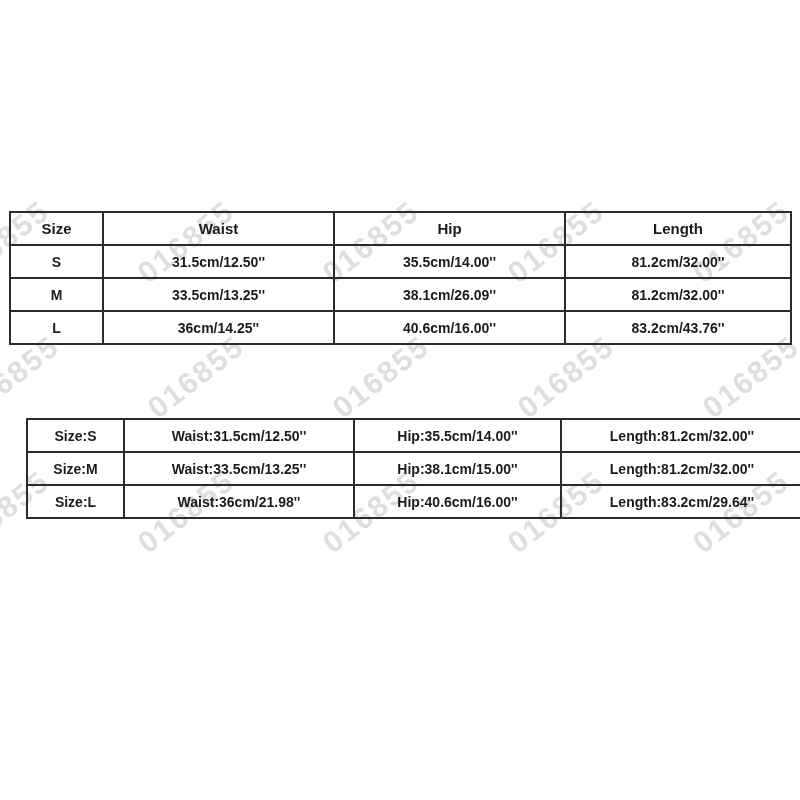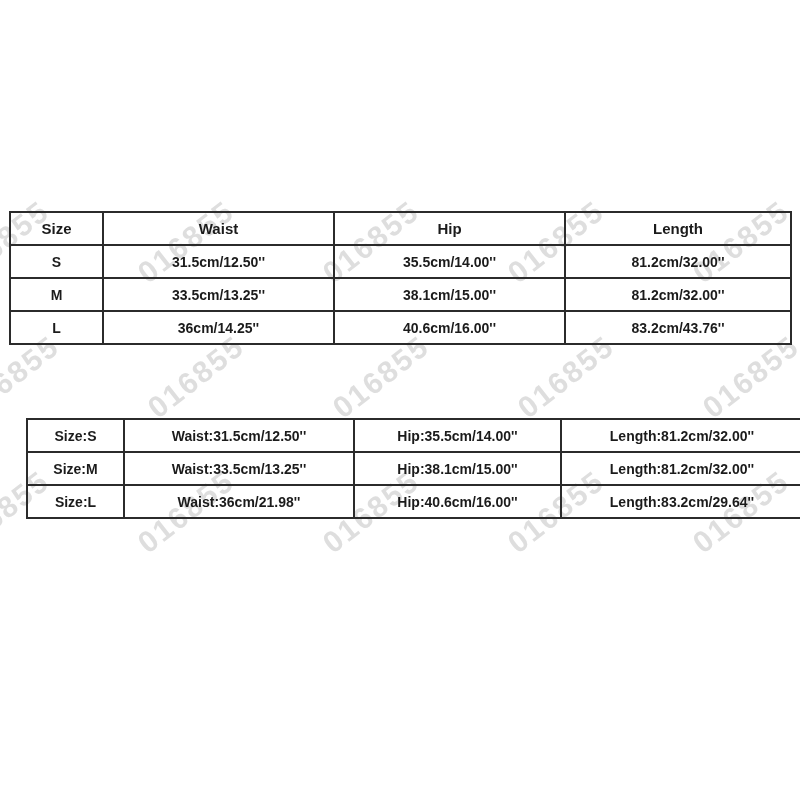--- a/index.html
+++ b/index.html
@@ -91,21 +91,21 @@
     </tr>
     <tr>
       <td>S</td>
       <td>31.5cm/12.50''</td>
       <td>35.5cm/14.00''</td>
       <td>81.2cm/32.00''</td>
     </tr>
     <tr>
       <td>M</td>
       <td>33.5cm/13.25''</td>
-      <td>38.1cm/15.00''</td>
+      <td>38.1cm/26.09''</td>
       <td>81.2cm/32.00''</td>
     </tr>
     <tr>
       <td>L</td>
       <td>36cm/14.25''</td>
       <td>40.6cm/16.00''</td>
       <td>83.2cm/43.76''</td>
     </tr>
   </tbody>
     </table>

